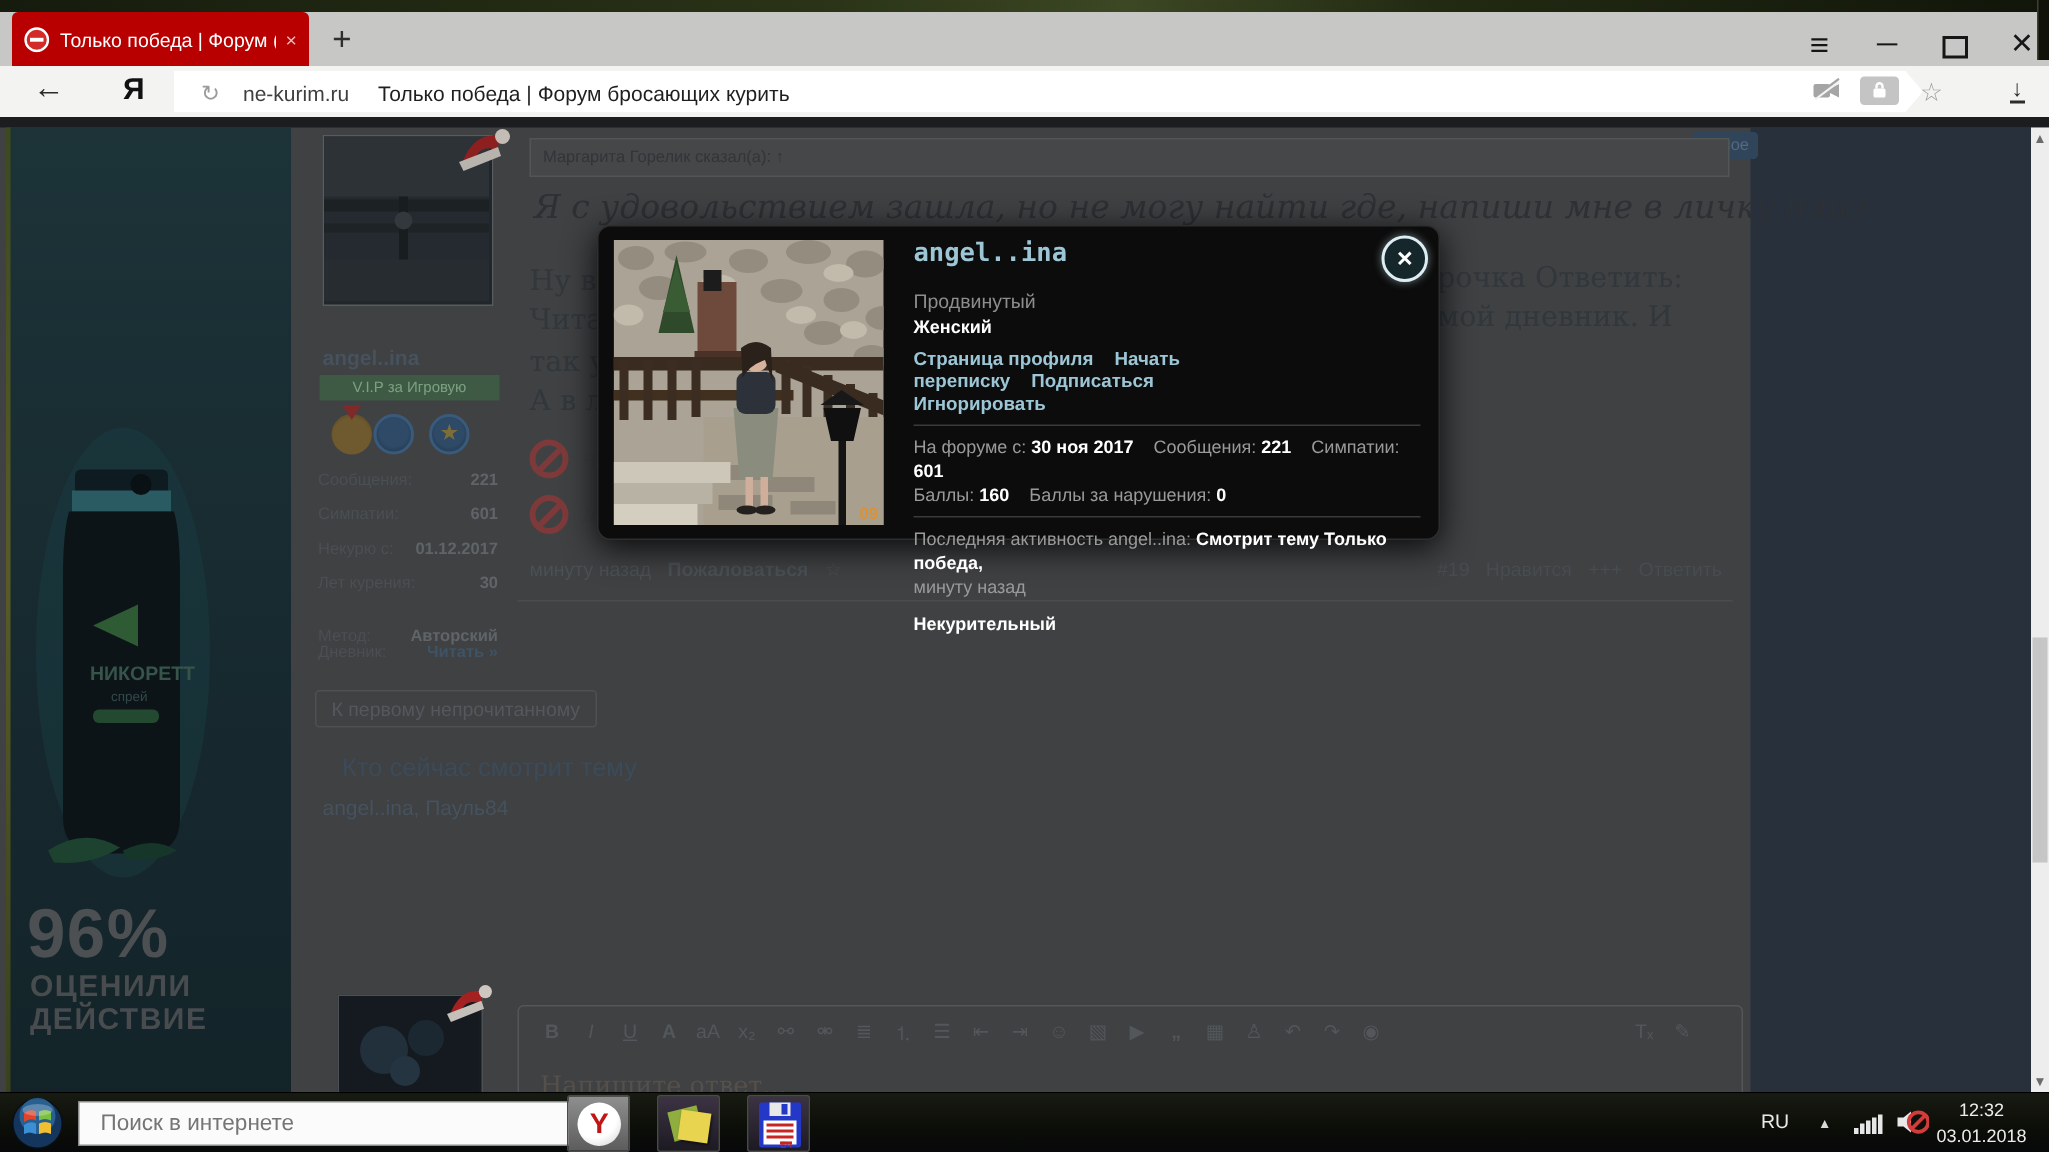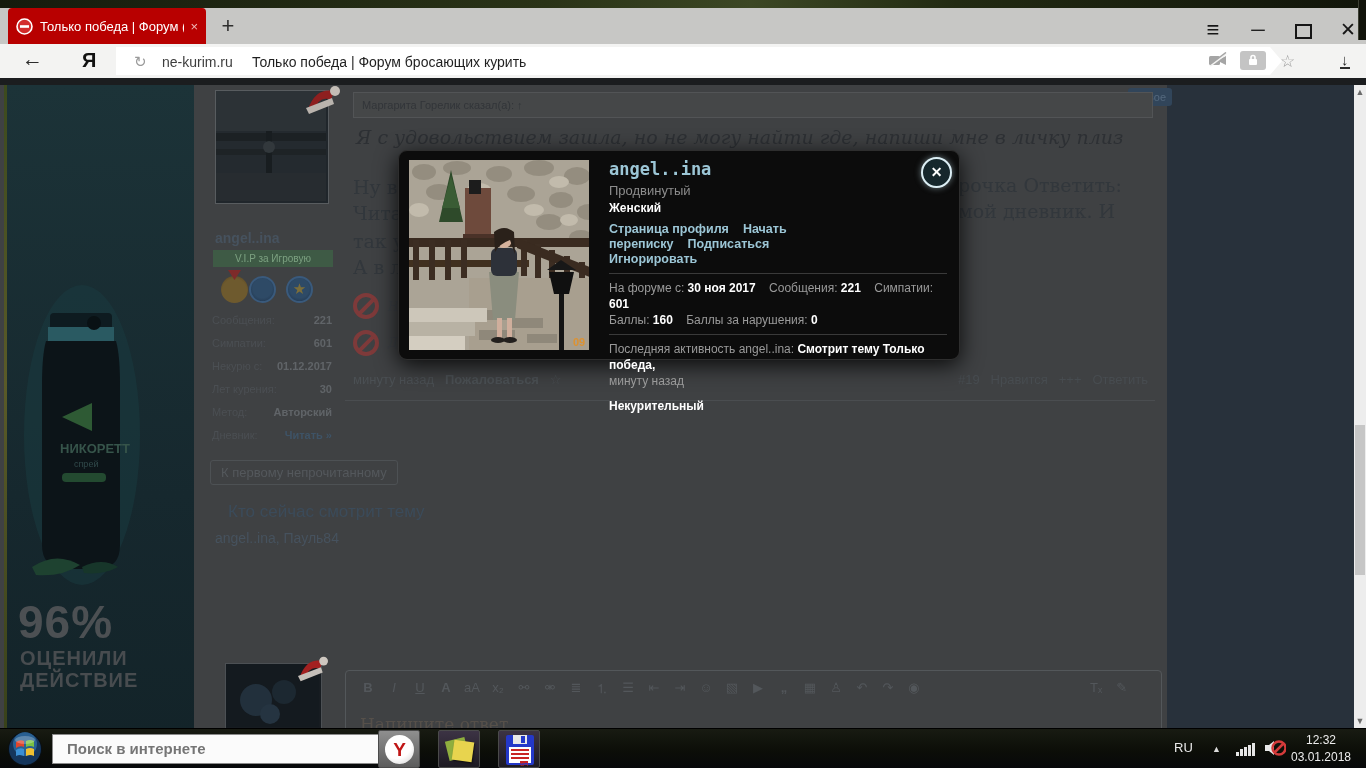--- a/index.html
+++ b/index.html
@@ -68,21 +68,21 @@
   .srow{left:212px;width:120px;height:17px;font-size:11px;}
   .srow .sl{float:left;color:#4b4f53;}
   .srow .sv{float:right;color:#60646า8;}
   .srow .sv{float:right;color:#606468;font-weight:bold;}
   .srow .svlink{float:right;color:#3e5366;font-weight:bold;}
 
   
   #quotebox{left:353px;top:14px;width:800px;height:26px;background:#454748;border:1px solid #525456;box-sizing:border-box;}
   #quotebox span{font-size:11px;color:#323539;margin-left:8px;line-height:24px;display:inline-block;}
   .serif{font-family:"DejaVu Serif",serif;}
-  #quotetext{left:356px;top:48px;font-size:19px;font-style:italic;color:#2d3034;}
+  #quotetext{left:356px;top:48px;font-size:22px;font-style:italic;color:#2d3034;}
   .frag{font-size:19px;color:#32373c;}
   #fr-l1{left:353px;top:98px;}  #fr-r1{left:958px;top:96px;}
   #fr-l2{left:353px;top:124px;} #fr-r2{left:958px;top:122px;}
   #fr-l3{left:353px;top:152px;}
   #fr-l4{left:353px;top:178px;}
   .nosmoke{width:26px;height:26px;border-radius:50%;border:4px solid #7e3a3a;box-sizing:border-box;}
   .nosmoke:before{content:"";position:absolute;left:-1px;top:8px;width:20px;height:4px;background:#7e3a3a;transform:rotate(-45deg);}
   #ns1{left:353px;top:215px;} #ns2{left:353px;top:252px;}
   .nslbl{font-size:12px;font-style:italic;color:#3c4045;}
   #nsl1{left:388px;top:222px;} #nsl2{left:388px;top:258px;}
@@ -105,33 +105,33 @@
   #toolrow2{left:1090px;top:602px;display:flex;gap:14px;}
   #toolrow2 .tico{font-size:13px;color:#53575b;}
   #replyph{left:360px;top:636px;font-size:17px;color:#56504a;}
 
   
   #card{left:398px;top:72px;width:560px;height:208px;background:#0c0c0c;border:1px solid #2e2e2e;border-radius:9px;box-shadow:0 5px 22px rgba(0,0,0,.85);}
   #card-photo{position:absolute;left:10px;top:9px;width:180px;height:190px;overflow:hidden;}
   #card-close{position:absolute;right:7px;top:6px;width:27px;height:27px;border-radius:50%;background:#16272c;border:2px solid #dceef4;color:#fff;font-size:14px;font-weight:bold;text-align:center;line-height:26px;box-shadow:0 0 6px rgba(200,230,240,.5);}
   #card-body{position:absolute;left:210px;top:8px;width:338px;}
   #cb-name{font-size:17px;font-weight:bold;color:#9cc6d6;font-family:"DejaVu Sans Mono",monospace;}
-  #cb-rank{font-size:13px;color:#8d8d8d;margin-top:4px;}
+  #cb-rank{font-size:13px;color:#8d8d8d;margin-top:14px;}
   #cb-gender{font-size:12px;font-weight:bold;color:#fff;margin-top:3px;}
   #cb-links{margin-top:7px;font-size:12.5px;font-weight:bold;color:#9cc6d6;line-height:15px;}
   #cb-links span{margin-right:14px;}
   .chr{height:1px;background:#3a3a3a;margin:6px 0;}
   .crow{font-size:12px;line-height:16px;}
   .crow .lbl{color:#9a9a9a;} .crow b{color:#fff;margin-right:10px;text-align:center;}
   #cb-status{font-size:12px;font-weight:bold;color:#fff;margin-top:10px;}
 
   
   #taskbar{left:0;top:728px;width:1366px;height:40px;background:linear-gradient(180deg,#181b12 0%,#0c0e08 55%,#07080a 100%);border-top:1px solid #000;}
   #orb{left:7px;top:2px;width:36px;height:36px;}
-  #tsearch{left:52px;top:5px;width:338px;height:30px;background:#fbfbfb;border:1px solid #8a8a8a;box-sizing:border-box;font-weight:bold;}
+  #tsearch{left:52px;top:5px;width:338px;height:30px;background:#fbfbfb;border:1px solid #8a8a8a;box-sizing:border-box;}
   #tsearch span{color:#757575;font-size:15px;line-height:28px;margin-left:14px;}
   .appbtn{top:1px;width:42px;height:38px;border:1px solid #4a4a4a;border-radius:2px;box-sizing:border-box;}
   #app-y{left:378px;background:linear-gradient(180deg,#8f8f8f,#5c5c5c);}
   #app-notes{left:438px;background:linear-gradient(180deg,#3c3344,#1d1a22);}
   #app-floppy{left:498px;background:linear-gradient(180deg,#3c3344,#1d1a22);}
   #ycirc{position:absolute;left:6px;top:4px;width:29px;height:29px;border-radius:50%;background:radial-gradient(circle at 40% 30%,#fff 55%,#cfcfcf);color:#c01616;font-weight:bold;font-size:19px;text-align:center;line-height:29px;}
   .note1{position:absolute;left:8px;top:8px;width:20px;height:20px;background:#8fae3e;transform:rotate(-14deg);}
   .note2{position:absolute;left:14px;top:10px;width:20px;height:20px;background:#e8d44e;transform:rotate(8deg);box-shadow:1px 1px 2px rgba(0,0,0,.6);}
   #floppy{position:absolute;left:7px;top:4px;width:28px;height:30px;background:#2438c8;border-radius:2px;}
   #floppy .shut{position:absolute;left:7px;top:0;width:14px;height:9px;background:#e8e8e8;}
@@ -256,21 +256,21 @@
         <span class="sv">601</span>
       </div>
     <div class="abs srow" style="top:282px;">
         <span class="sl">Некурю с:</span>
         <span class="sv">01.12.2017</span>
       </div>
     <div class="abs srow" style="top:305px;">
         <span class="sl">Лет курения:</span>
         <span class="sv">30</span>
       </div>
-    <div class="abs srow" style="top:328px;">
+    <div class="abs srow" style="top:340px;">
         <span class="sl">Метод:</span>
         <span class="sv">Авторский</span>
       </div>
     <div class="abs srow" style="top:351px;">
         <span class="sl">Дневник:</span>
         <span class="svlink">Читать »</span>
       </div>
 
     <div id="quotebox" class="abs">
       <span>Маргарита Горелик сказал(а): ↑</span>

